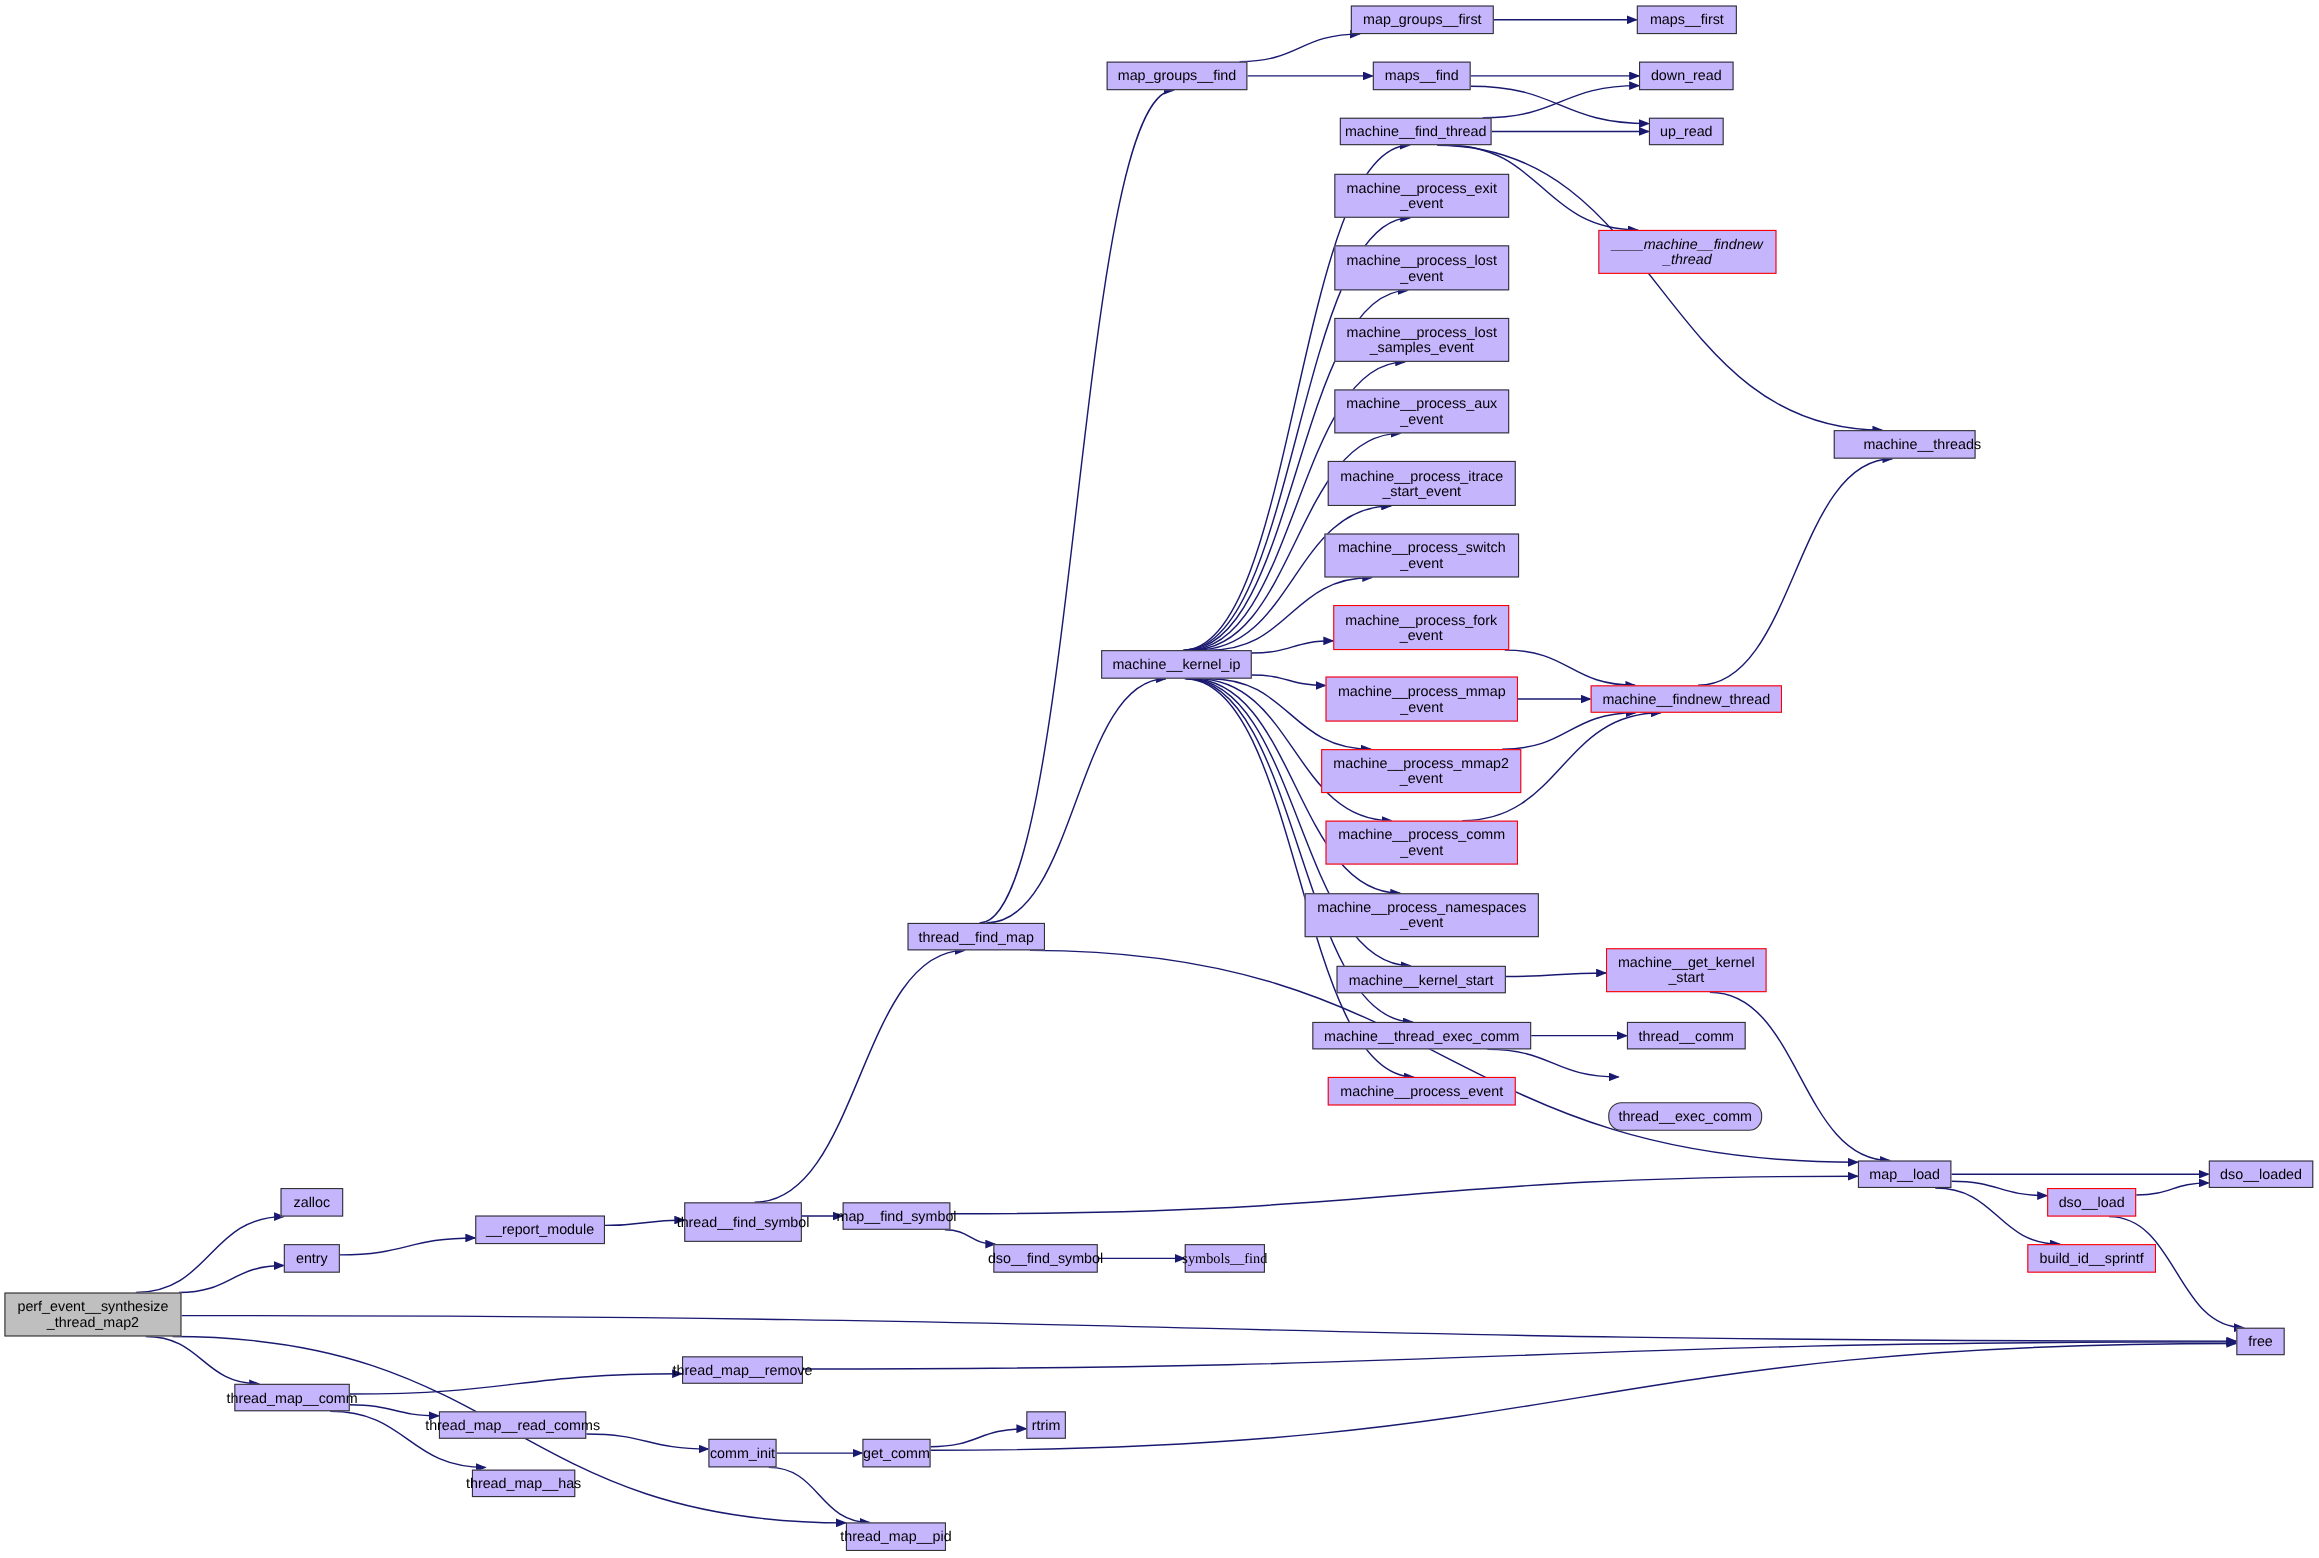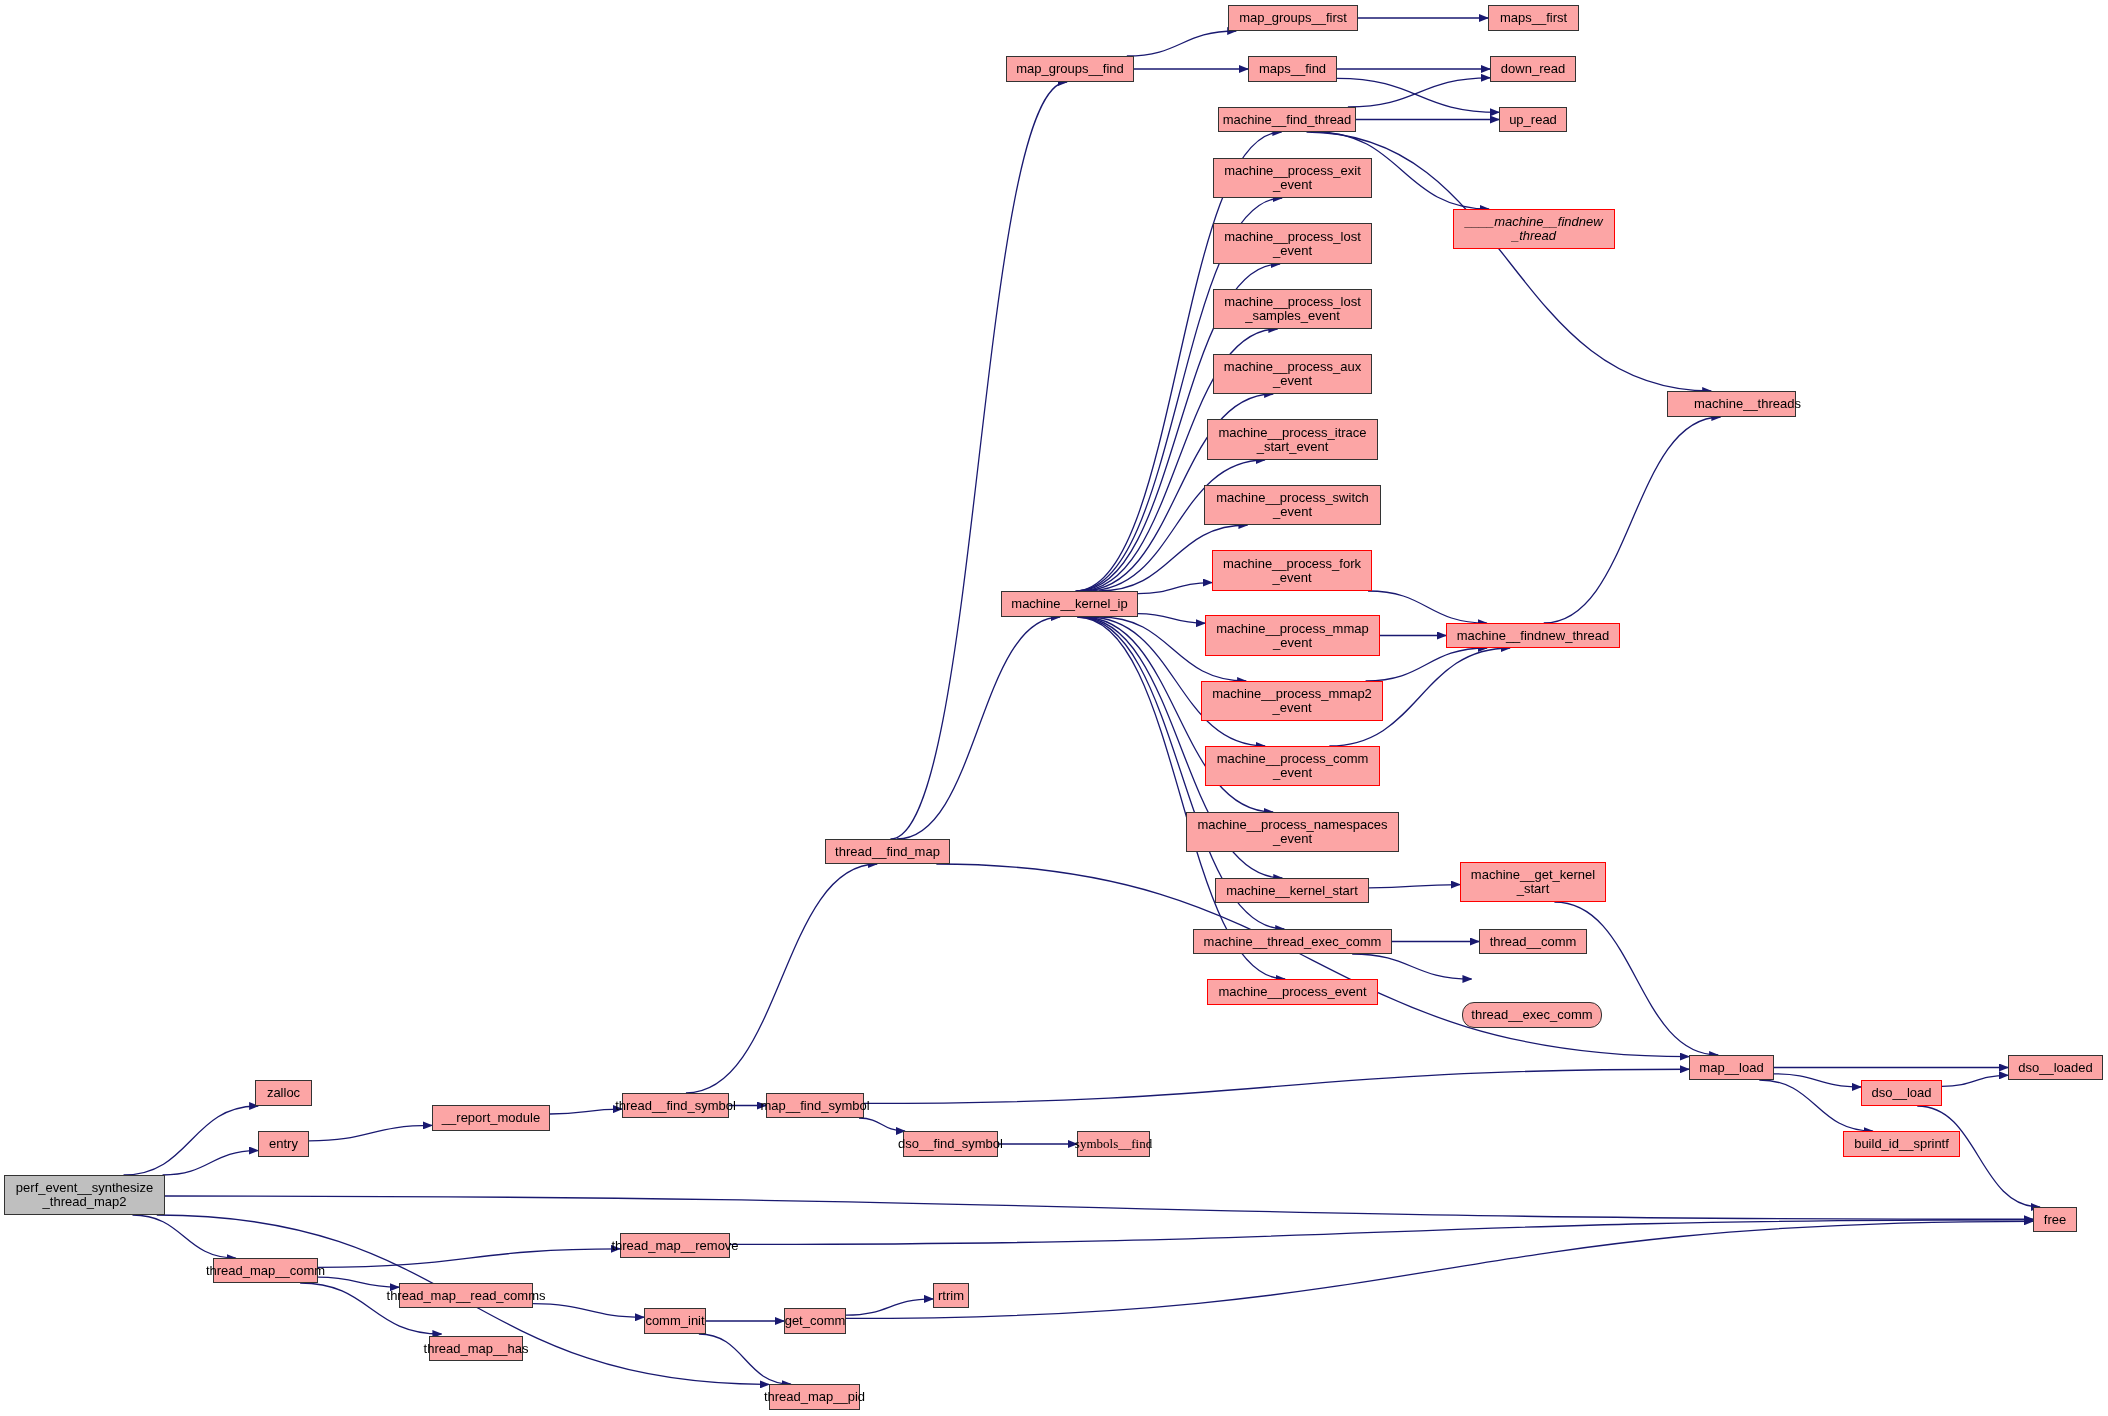--- a/index.html
+++ b/index.html
@@ -1,18 +1,18 @@
 <!DOCTYPE html>
 <html><head>
 <meta charset="utf-8">
 <style>
 html,body{margin:0;padding:0;background:#fff;}
 #stage{position:relative;width:2108px;height:1416px;overflow:hidden;background:#fff;}
 svg{position:absolute;left:0;top:0;}
-.node{position:absolute;box-sizing:border-box;border:1.5px solid #333;background:#fca5a5;display:flex;align-items:center;justify-content:center;text-align:center;font-family:"Liberation Sans",sans-serif;font-size:13px;line-height:14px;color:#000;white-space:pre;cursor:pointer;}
+.node{position:absolute;box-sizing:border-box;border:1.5px solid #333;background:#c4b5fd;display:flex;align-items:center;justify-content:center;text-align:center;font-family:"Liberation Sans",sans-serif;font-size:13px;line-height:14px;color:#000;white-space:pre;cursor:pointer;}
 .node.red{border-color:#ff0000;}
 .node.root{background:#bfbfbf;cursor:default;}
 </style>
 </head>
 <body>
 
 <div id="stage">
   <svg id="edges" width="2108" height="1416">
       <defs>
         <marker id="arrow" markerWidth="10" markerHeight="8" refX="9" refY="4" orient="auto" markerUnits="userSpaceOnUse">
@@ -80,21 +80,21 @@
       <path d="M706,1321 C745,1321 745,1321 784,1321" fill="none" stroke="#191970" stroke-width="1.3" marker-end="url(#arrow)"></path>
       <path d="M698.8618421052631,1334 C744.75,1334 744.75,1384 790.6381578947369,1384" fill="none" stroke="#191970" stroke-width="1.3" marker-end="url(#arrow)"></path>
       <path d="M846,1315.1875 C889.5,1315.1875 889.5,1298.875 933,1298.875" fill="none" stroke="#191970" stroke-width="1.3" marker-end="url(#arrow)"></path>
       <path d="M846,1318.4625 C1439.5,1318.4625 1439.5,1221.300806451613 2033,1221.300806451613" fill="none" stroke="#191970" stroke-width="1.3" marker-end="url(#arrow)"></path>
     </svg>
 <div class="node root" style="left: 4px; top: 1175px; width: 161px; height: 40px;">perf_event__synthesize
 _thread_map2</div>
     <div class="node" style="left: 255px; top: 1080px; width: 57px; height: 26px;">zalloc</div>
     <div class="node" style="left: 258px; top: 1131px; width: 51px; height: 26px;">entry</div>
     <div class="node" style="left: 432px; top: 1105px; width: 118px; height: 26px;">__report_module</div>
-    <div class="node" style="left: 622px; top: 1093px; width: 107px; height: 25px;">thread__find_symbol</div>
+    <div class="node" style="left: 622px; top: 1093px; width: 107px; height: 36px;">thread__find_symbol</div>
     <div class="node" style="left: 766px; top: 1093px; width: 98px; height: 25px;">map__find_symbol</div>
     <div class="node" style="left: 903px; top: 1131px; width: 95px; height: 26px;">dso__find_symbol</div>
     <div class="node" style="left: 1077px; top: 1131px; width: 73px; height: 26px; font-family: Liberation Serif, serif;">symbols__find</div>
     <div class="node" style="left: 825px; top: 839px; width: 125px; height: 25px;">thread__find_map</div>
     <div class="node" style="left: 1006px; top: 56px; width: 128px; height: 26px;">map_groups__find</div>
     <div class="node" style="left: 1228px; top: 5px; width: 130px; height: 26px;">map_groups__first</div>
     <div class="node" style="left: 1488px; top: 5px; width: 91px; height: 26px;">maps__first</div>
     <div class="node" style="left: 1248px; top: 56px; width: 89px; height: 26px;">maps__find</div>
     <div class="node" style="left: 1490px; top: 56px; width: 86px; height: 26px;">down_read</div>
     <div class="node" style="left: 1499px; top: 107px; width: 68px; height: 25px;">up_read</div>

